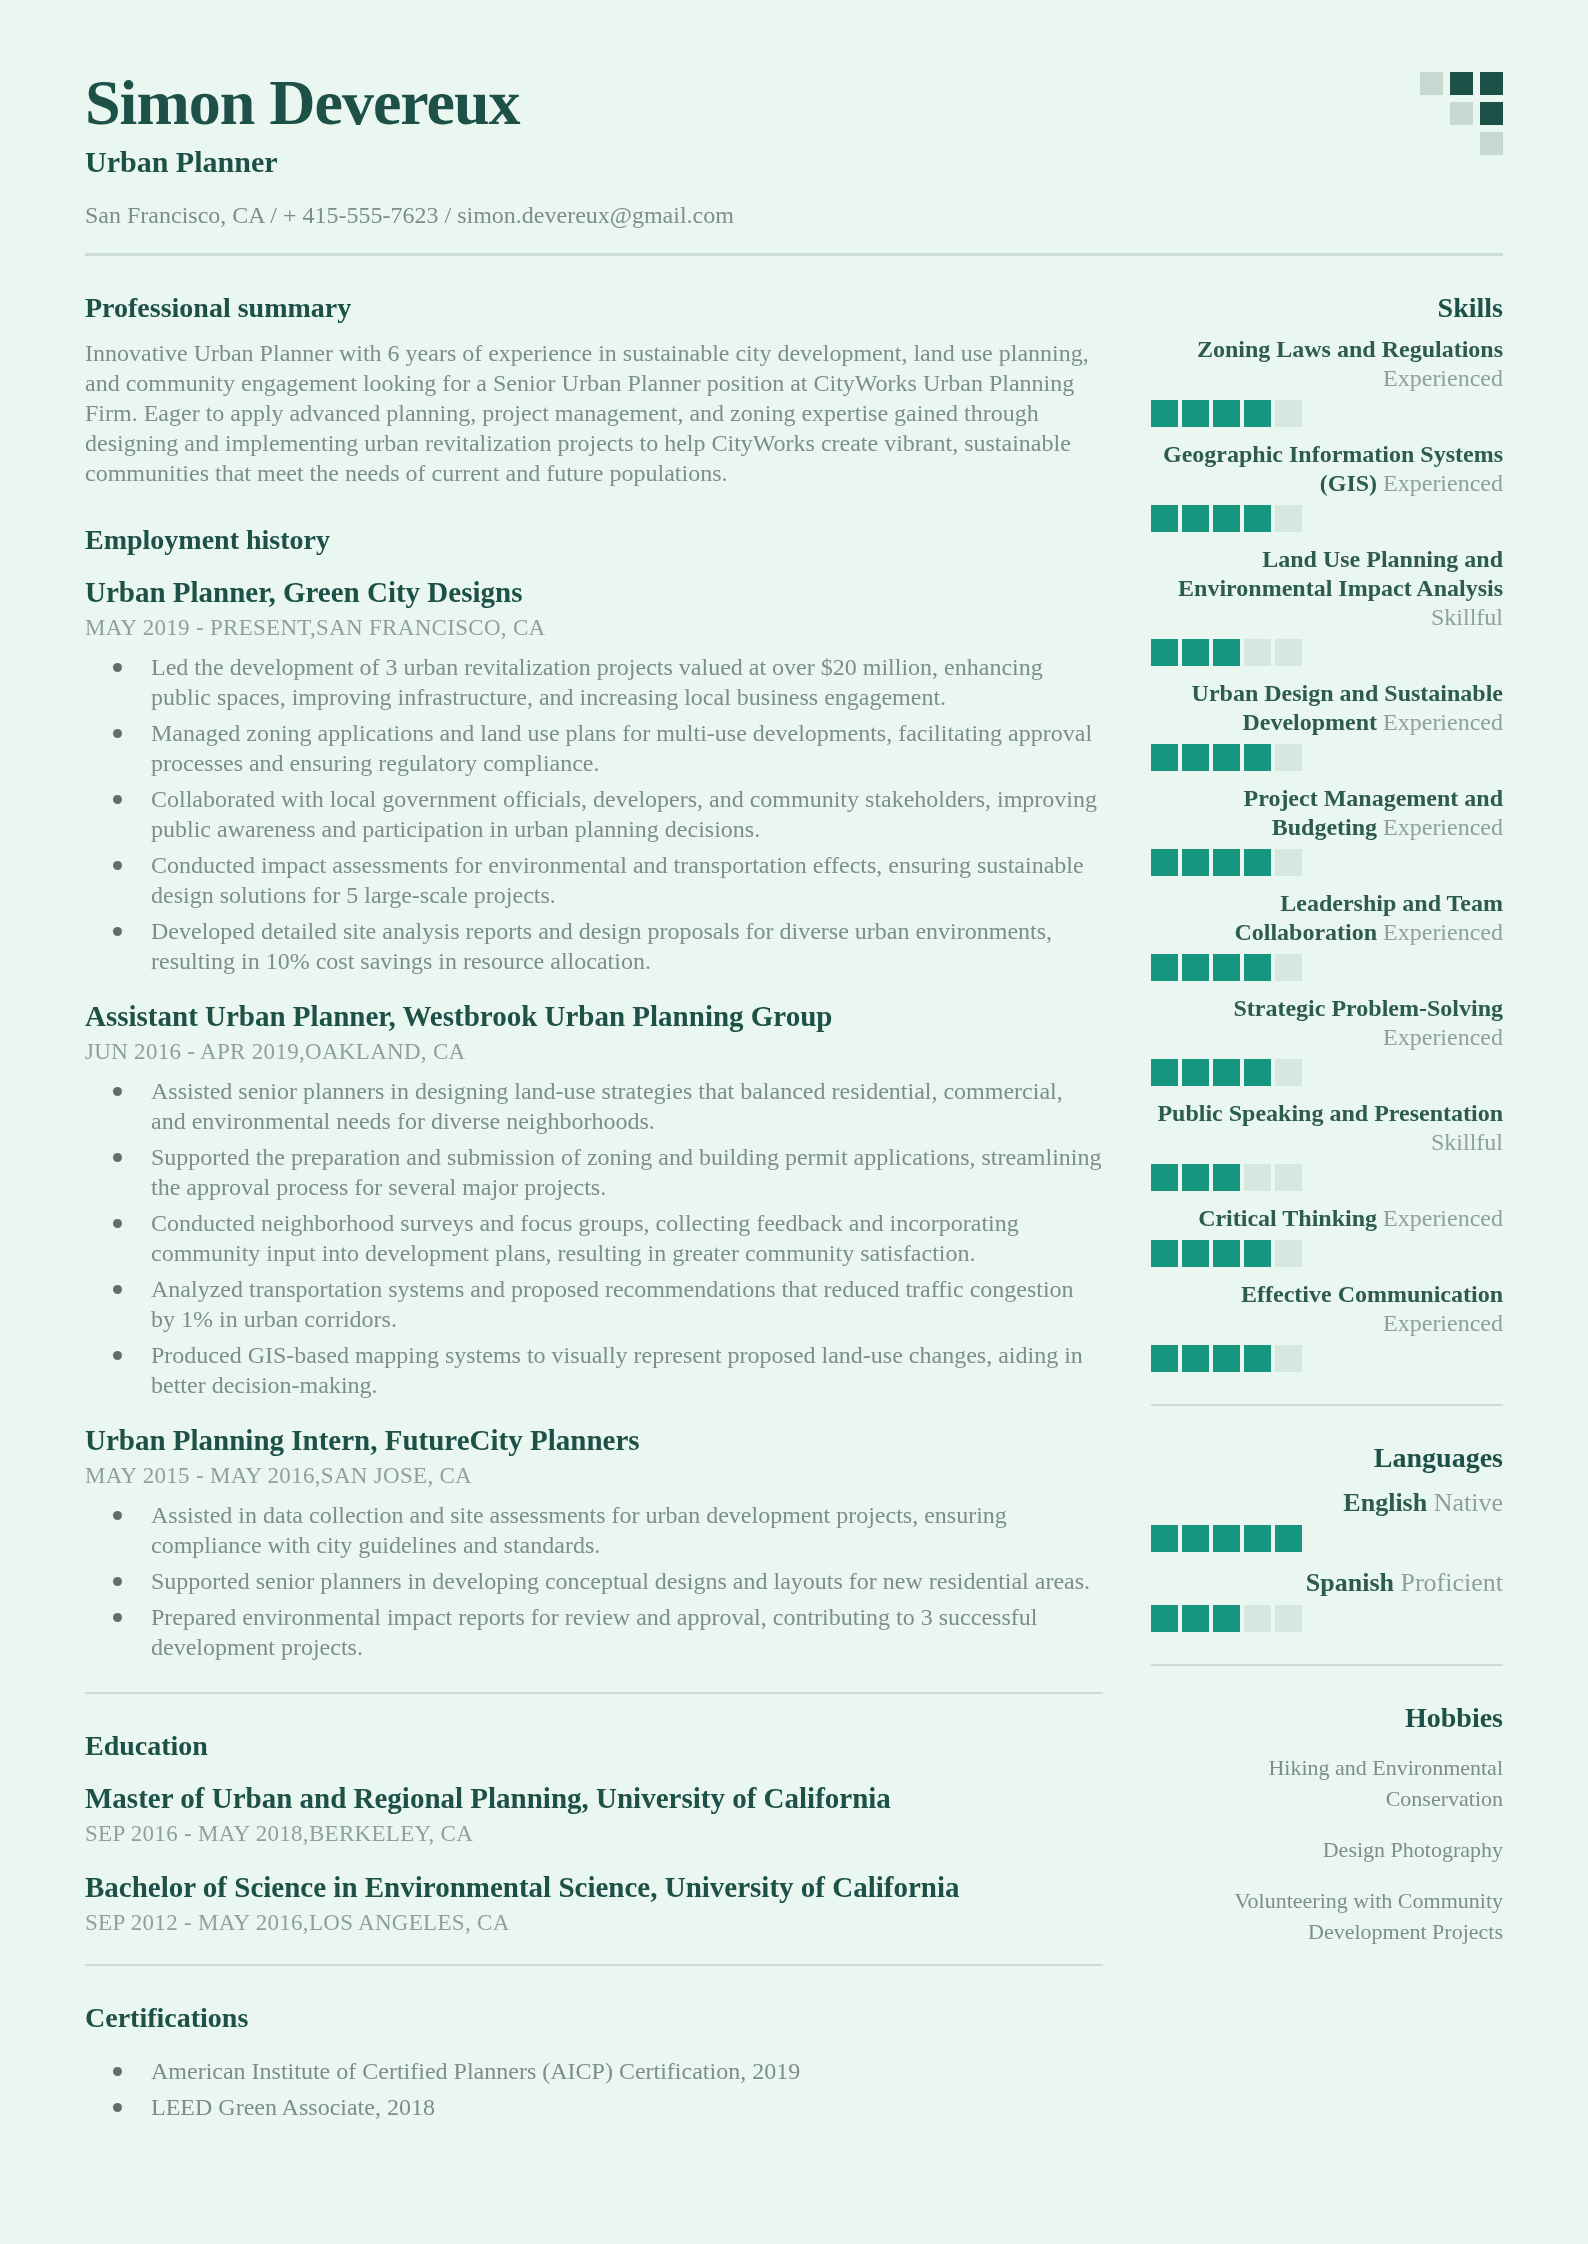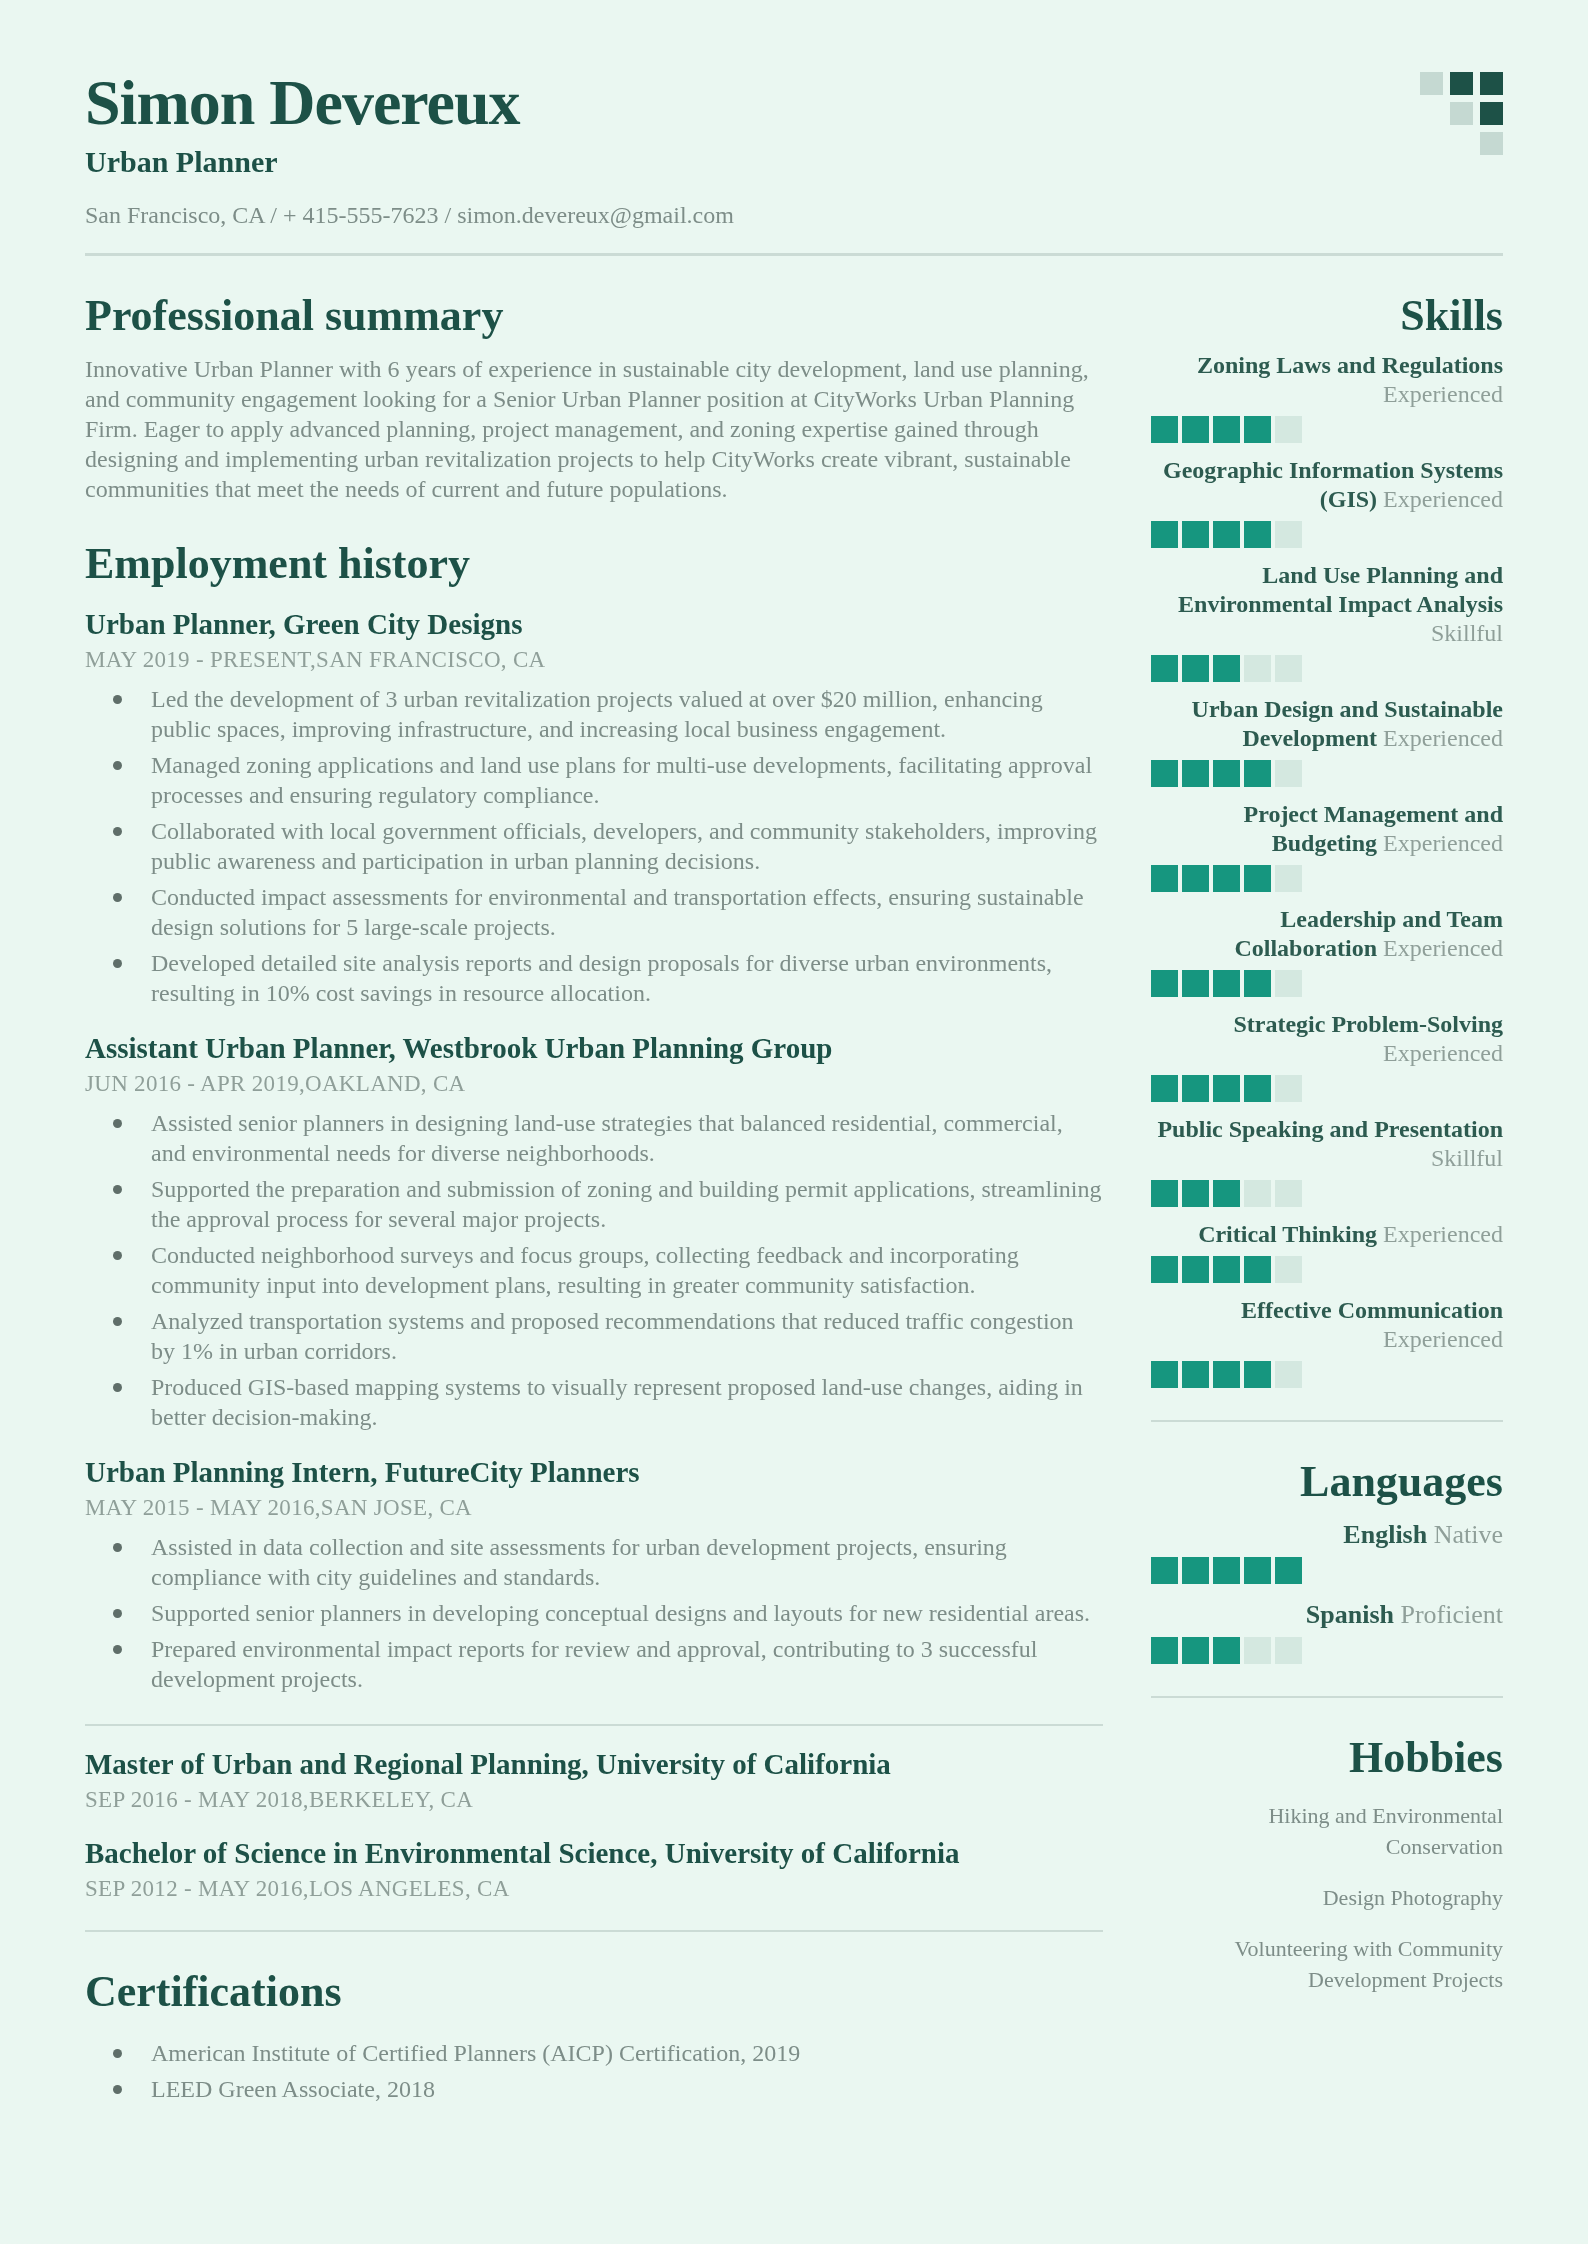--- a/index.html
+++ b/index.html
@@ -26,21 +26,21 @@
   .logo .cell{width:23px; height:23px;}
   .logo .cell.dark{background:var(--green);}
   .logo .cell.light{background:var(--logoLight);}
   .logo .cell.blank{background:transparent;}
 
   
   .columns{display:flex; gap:48px; align-items:flex-start;}
   main{width:1018px; flex:none;}
   aside{width:352px; flex:none;text-align:right;}
 
-  h2{font-size:44px; line-height:1.0; font-weight:700; color:var(--green); margin-top:38px;}
+  h2{font-size:28px; line-height:1.0; font-weight:700; color:var(--green); margin-top:38px;}
   aside h2{margin-top:38px;}
 
   .summary-text{font-size:24px; line-height:30px; margin-top:16px; color:var(--gray);}
 
   .job{margin-top:24px;}
   .job + .job{margin-top:26px;}
   .job h3, .edu h3{font-size:29px; line-height:1.0; font-weight:700; color:var(--green);}
   .meta{font-size:23px; line-height:1.0; color:var(--meta); margin-top:9px; letter-spacing:.3px;}
 
   ul.bullets{list-style:none; margin-top:13px;}
@@ -137,20 +137,21 @@
               <li>Assisted in data collection and site assessments for urban development projects, ensuring compliance with city guidelines and standards.</li>
               <li>Supported senior planners in developing conceptual designs and layouts for new residential areas.</li>
               <li>Prepared environmental impact reports for review and approval, contributing to 3 successful development projects.</li>
             </ul>
           </article>
       </section>
 
       <div class="rule"></div>
 
       <section>
+        <h2>Education</h2>
         <article class="edu">
             <h3>Master of Urban and Regional Planning, University of California</h3>
             <div class="meta">SEP 2016 - MAY 2018,BERKELEY, CA</div>
           </article>
           <article class="edu">
             <h3>Bachelor of Science in Environmental Science, University of California</h3>
             <div class="meta">SEP 2012 - MAY 2016,LOS ANGELES, CA</div>
           </article>
       </section>
 

